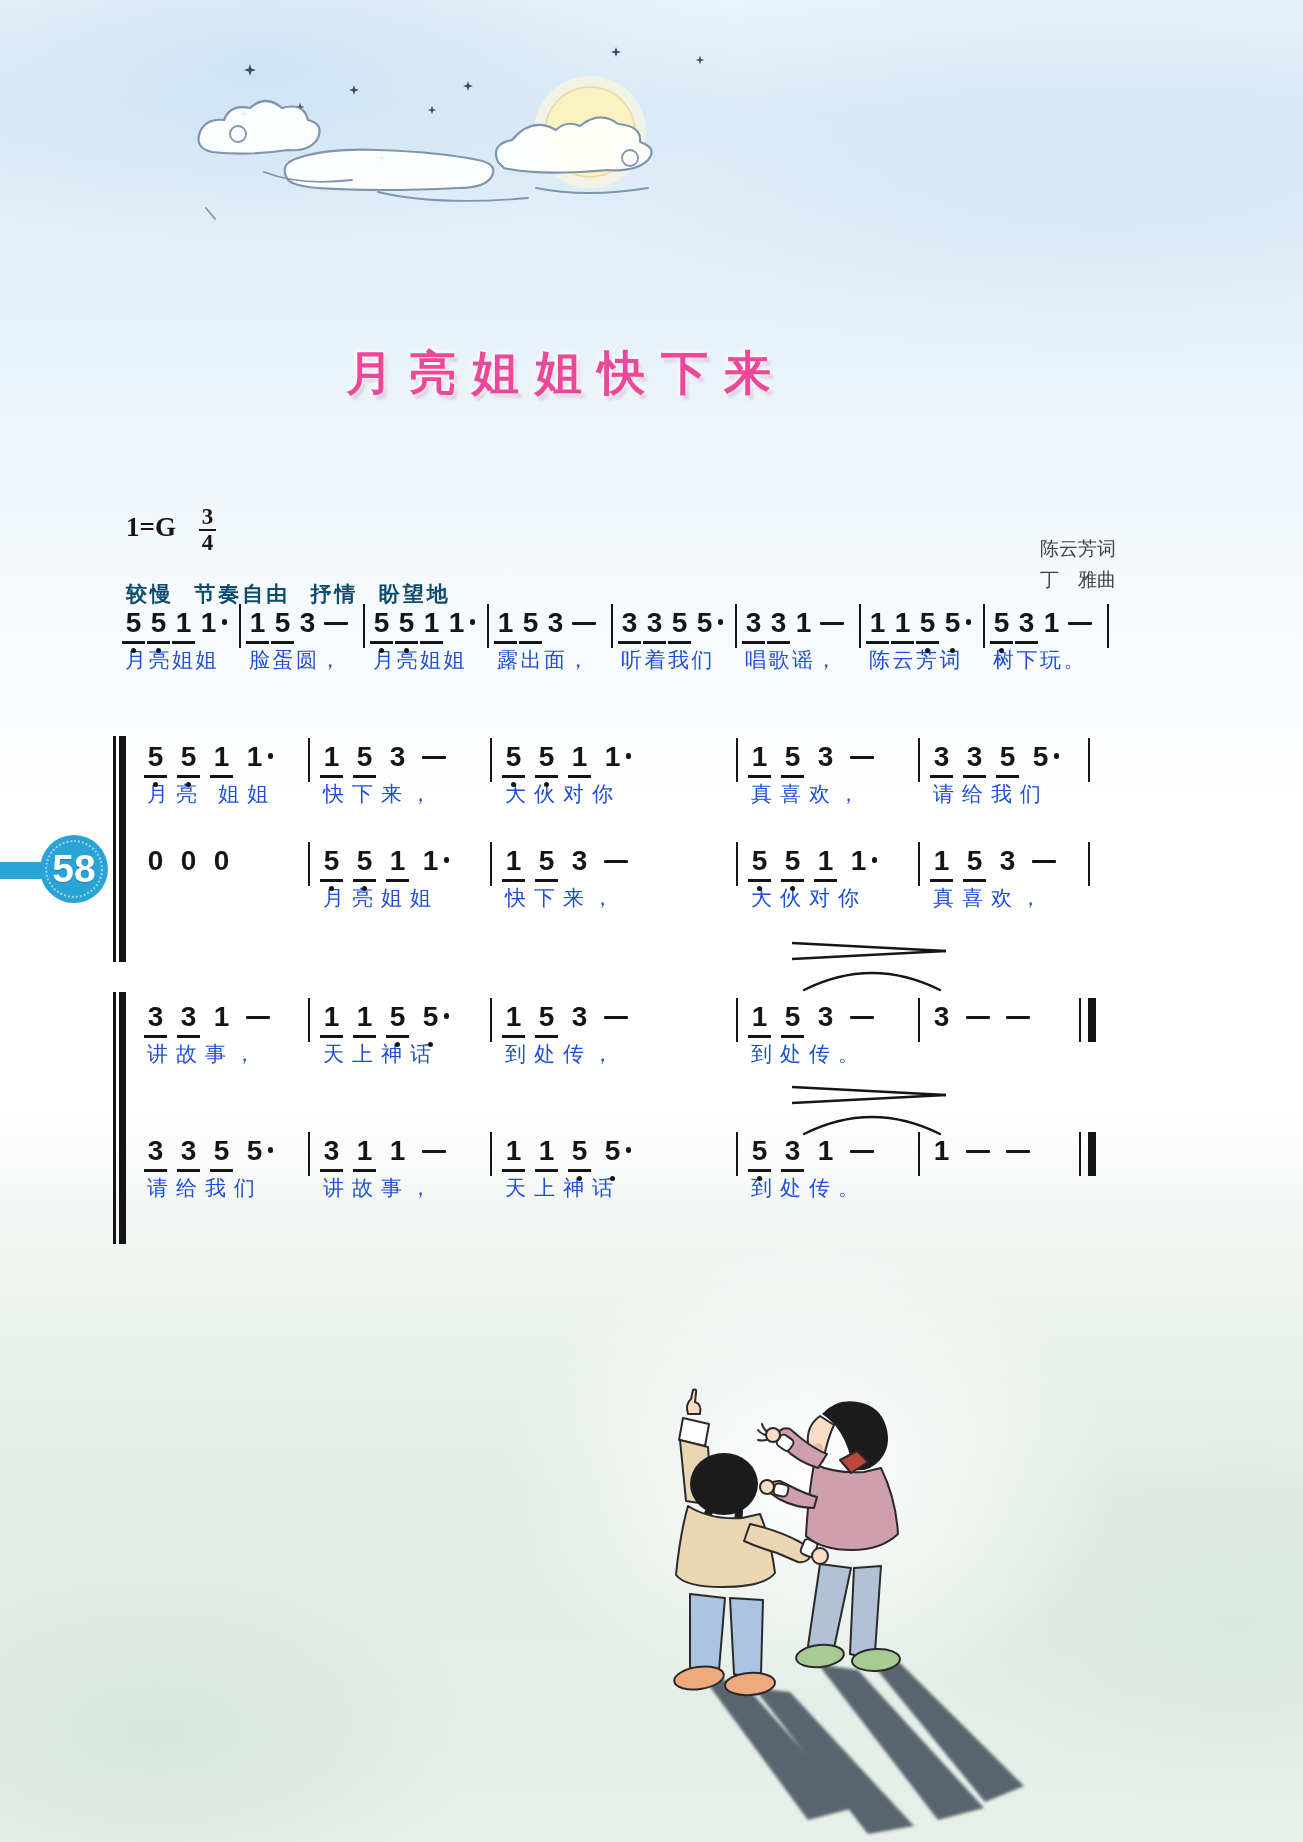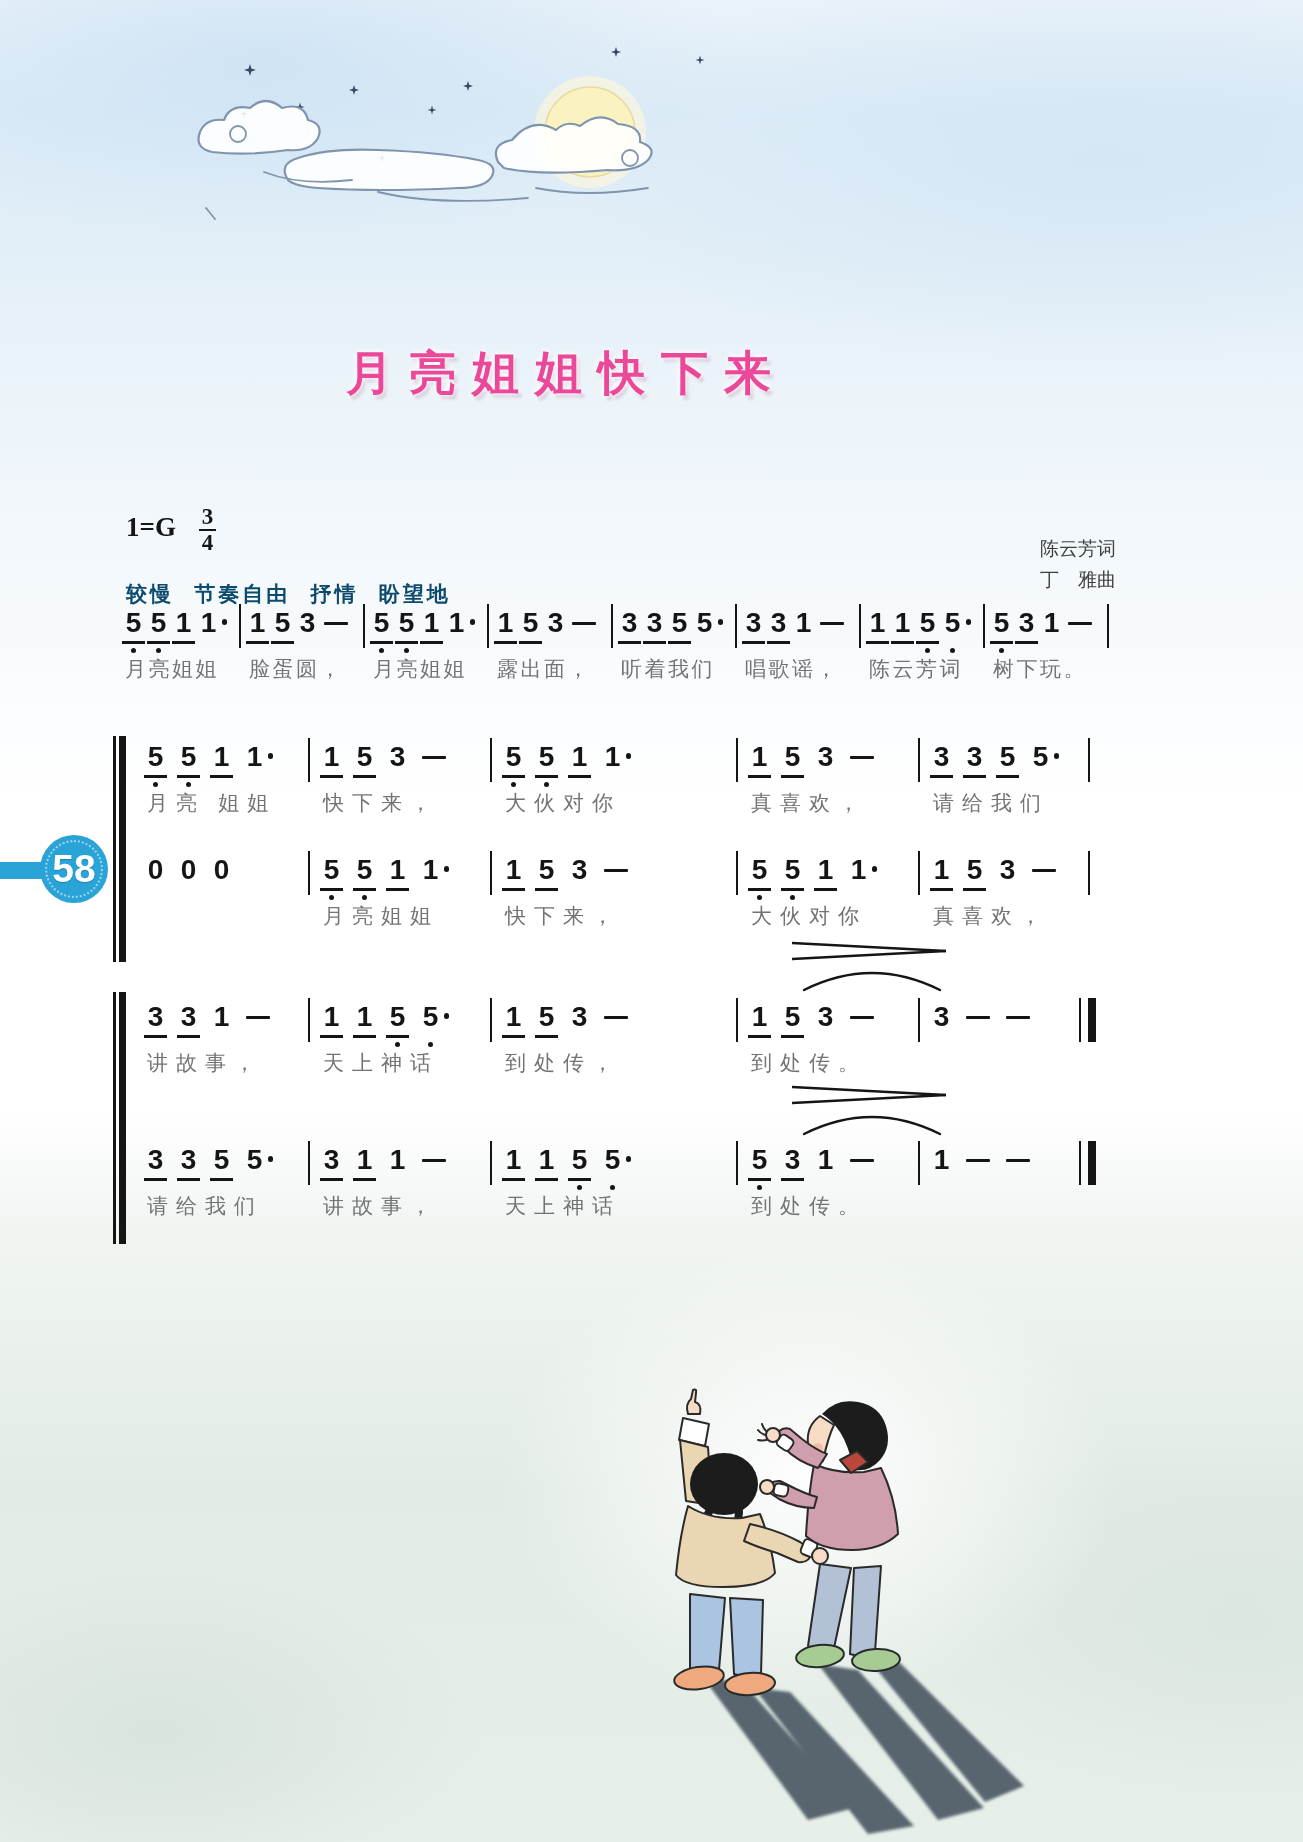--- a/index.html
+++ b/index.html
@@ -36,21 +36,21 @@
   .credits div{white-space:nowrap;}
 
   
   .note{position:relative;display:inline-block;min-width:17px;text-align:center;
     font-family:"Liberation Sans",sans-serif;font-weight:bold;font-size:28px;line-height:34px;color:#151515;}
   .note .ul{position:absolute;left:-3px;right:-3px;top:35px;height:2.6px;background:#151515;}
   .note .lodot{position:absolute;top:42px;left:50%;margin-left:-2.5px;width:5px;height:5px;border-radius:50%;background:#151515;}
   .note .adot{position:absolute;top:13px;right:-10px;width:5.5px;height:5.5px;border-radius:50%;background:#151515;}
   .dash{display:inline-block;width:24px;height:3.2px;background:#151515;margin-top:16px;border-radius:1px;}
   .notes{display:flex;align-items:flex-start;gap:16px;height:40px;}
-  .lyric{margin-top:9px;height:34px;font-size:21px;letter-spacing:8px;white-space:nowrap;color:#737373;}
+  .lyric{height:34px;font-size:21px;letter-spacing:8px;white-space:nowrap;color:#1d4ed8;}
   .cell{position:relative;padding-left:15px;box-sizing:border-box;}
   .cell.barleft::before{content:"";position:absolute;left:0;top:-2px;width:2.2px;height:44px;background:#151515;}
   .vrow{position:relative;}
   .endbar{position:absolute;right:-2px;top:-2px;width:2.2px;height:44px;background:#151515;}
   .endbar.final{right:-8px;width:7px;background:transparent;border-left:2.5px solid #151515;border-right:8px solid #151515;}
 
   .intro-line{position:absolute;left:125px;top:606px;width:982px;display:flex;}
   .intro-line .cell{flex:1 1 0;padding-left:10px;}
   .intro-line .cell:first-child{padding-left:0;}
   .intro-line .notes{gap:8px;}

